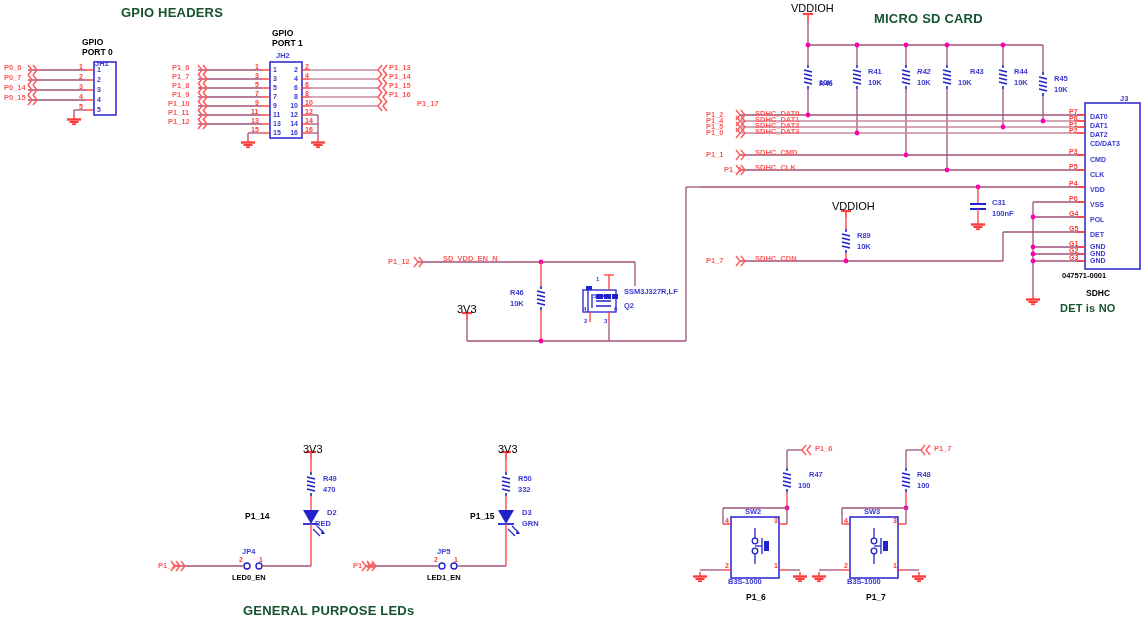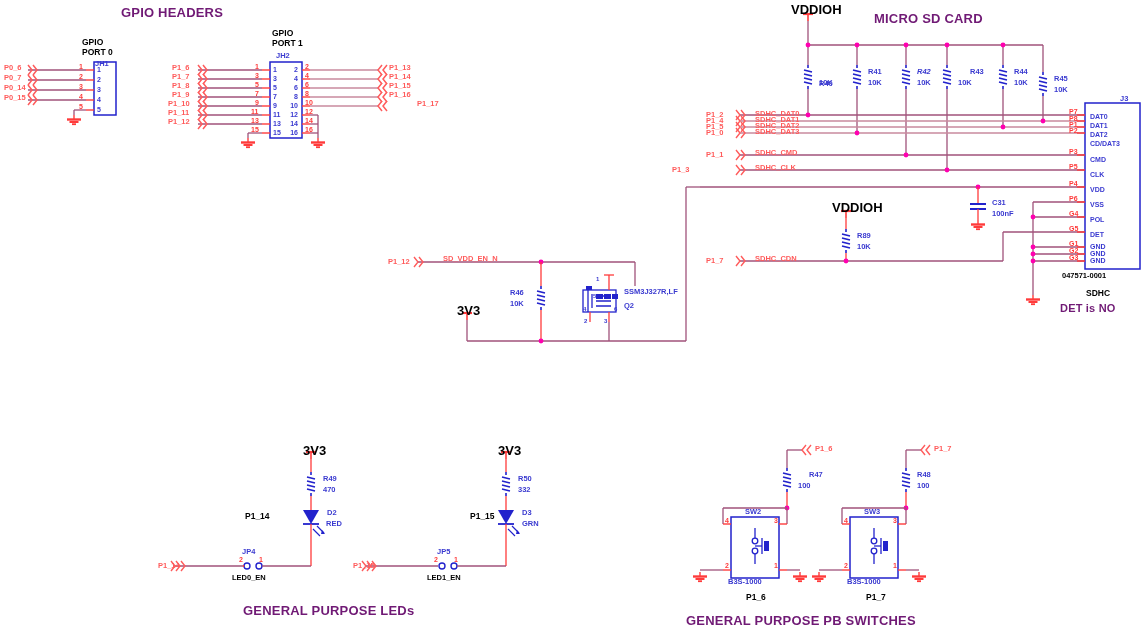--- a/index.html
+++ b/index.html
@@ -6,28 +6,28 @@
   body{
     font-family:"Liberation Sans", sans-serif;
     width:1142px;height:629px;position:relative;overflow:hidden;
     -webkit-font-smoothing:none;
   }
   .sheet{position:absolute;left:0;top:0;width:1142px;height:629px;}
   svg{position:absolute;left:0;top:0;width:1142px;height:629px;}
 
   
   .t{position:absolute;white-space:pre;line-height:1;}
-  .title{font-size:13px;font-weight:bold;color:#701a75;letter-spacing:.2px;}
+  .title{font-size:13px;font-weight:bold;color:#14532d;letter-spacing:.2px;}
   .blk{font-size:8.5px;font-weight:bold;color:#000000;}
   .blksm{font-size:7.5px;font-weight:bold;color:#000000;}
   .net{font-size:7.5px;font-weight:bold;color:#ff5b5b;}
   .ref{font-size:7.5px;font-weight:bold;color:#3a3ad0;}
   .pinb{font-size:7px;font-weight:bold;color:#3a3ad0;}
   .pinred{font-size:7px;font-weight:bold;color:#ff3b3b;}
-  .pwr{font-size:13px;font-weight:bold;color:#000000;}
+  .pwr{font-size:11px;font-weight:normal;color:#000000;}
   .smlbl{font-size:6px;font-weight:bold;color:#3a3ad0;}
   .r{text-align:right;}
 </style>
 </head>
 <body>
 
 <div class="sheet">
 
 <svg viewBox="0 0 1142 629">
   <defs>
@@ -432,21 +432,20 @@
     <line x1="819" y1="570" x2="842" y2="570" stroke="#a0527a" stroke-width="1.3"></line>
     <line x1="906" y1="570" x2="919" y2="570" stroke="#a0527a" stroke-width="1.3"></line>
     <use href="#gnd" x="819" y="572"></use>
     <use href="#gnd" x="919" y="572"></use>
   </g>
 </svg>
 
 <div class="t title" style="left:121px;top:6px;">GPIO HEADERS</div>
 <div class="t title" style="left:874px;top:12px;">MICRO SD CARD</div>
 <div class="t title" style="left:243px;top:604px;">GENERAL PURPOSE LEDs</div>
-<div class="t title" style="left:686px;top:614px;">GENERAL PURPOSE PB SWITCHES</div>
 
 <div class="t blk" style="left:82px;top:38px;">GPIO</div>
 <div class="t blk" style="left:82px;top:48px;">PORT 0</div>
 <div class="t ref" style="left:95px;top:60px;">JH1</div>
 <div class="t net" style="left:4px;top:64px;">P0_6</div>
 <div class="t net" style="left:4px;top:74px;">P0_7</div>
 <div class="t net" style="left:4px;top:84px;">P0_14</div>
 <div class="t net" style="left:4px;top:94px;">P0_15</div>
 <div class="t pinred" style="left:79px;top:63px;">1</div>
 <div class="t pinred" style="left:79px;top:73px;">2</div>
@@ -526,21 +525,21 @@
 <div class="t ref" style="left:1014px;top:68px;">R44</div>
 <div class="t ref" style="left:1014px;top:79px;">10K</div>
 <div class="t ref" style="left:1054px;top:75px;">R45</div>
 <div class="t ref" style="left:1054px;top:86px;">10K</div>
 
 <div class="t net" style="left:706px;top:111px;">P1_2</div>
 <div class="t net" style="left:706px;top:117px;">P1_4</div>
 <div class="t net" style="left:706px;top:123px;">P1_5</div>
 <div class="t net" style="left:706px;top:129px;">P1_0</div>
 <div class="t net" style="left:706px;top:151px;">P1_1</div>
-<div class="t net" style="left:672px;top:166px;">P1_3</div>
+<div class="t net" style="left:724px;top:166px;">P1_3</div>
 
 <div class="t net" style="left:755px;top:110px;">SDHC_DAT0</div>
 <div class="t net" style="left:755px;top:116px;">SDHC_DAT1</div>
 <div class="t net" style="left:755px;top:122px;">SDHC_DAT2</div>
 <div class="t net" style="left:755px;top:128px;">SDHC_DAT3</div>
 <div class="t net" style="left:755px;top:149px;">SDHC_CMD</div>
 <div class="t net" style="left:755px;top:164px;">SDHC_CLK</div>
 
 <div class="t net" style="left:706px;top:257px;">P1_7</div>
 <div class="t net" style="left:755px;top:255px;">SDHC_CDN</div>
@@ -595,21 +594,21 @@
 <div class="t smlbl" style="left:593px;top:293px;">5</div>
 <div class="t smlbl" style="left:583px;top:306px;">4</div>
 <div class="t smlbl" style="left:614px;top:306px;">6</div>
 <div class="t smlbl" style="left:584px;top:318px;">2</div>
 <div class="t smlbl" style="left:604px;top:318px;">3</div>
 
 <div class="t pwr" style="left:303px;top:444px;">3V3</div>
 <div class="t ref" style="left:323px;top:475px;">R49</div>
 <div class="t ref" style="left:323px;top:486px;">470</div>
 <div class="t ref" style="left:327px;top:509px;">D2</div>
-<div class="t ref" style="left:326px;top:520px;">RED</div>
+<div class="t ref" style="left:315px;top:520px;">RED</div>
 <div class="t blk" style="left:245px;top:512px;">P1_14</div>
 <div class="t net" style="left:158px;top:562px;">P1_14</div>
 <div class="t ref" style="left:242px;top:548px;">JP4</div>
 <div class="t pinred" style="left:239px;top:556px;">2</div>
 <div class="t pinred" style="left:259px;top:556px;">1</div>
 <div class="t blksm" style="left:232px;top:574px;">LED0_EN</div>
 
 <div class="t pwr" style="left:498px;top:444px;">3V3</div>
 <div class="t ref" style="left:518px;top:475px;">R50</div>
 <div class="t ref" style="left:518px;top:486px;">332</div>

